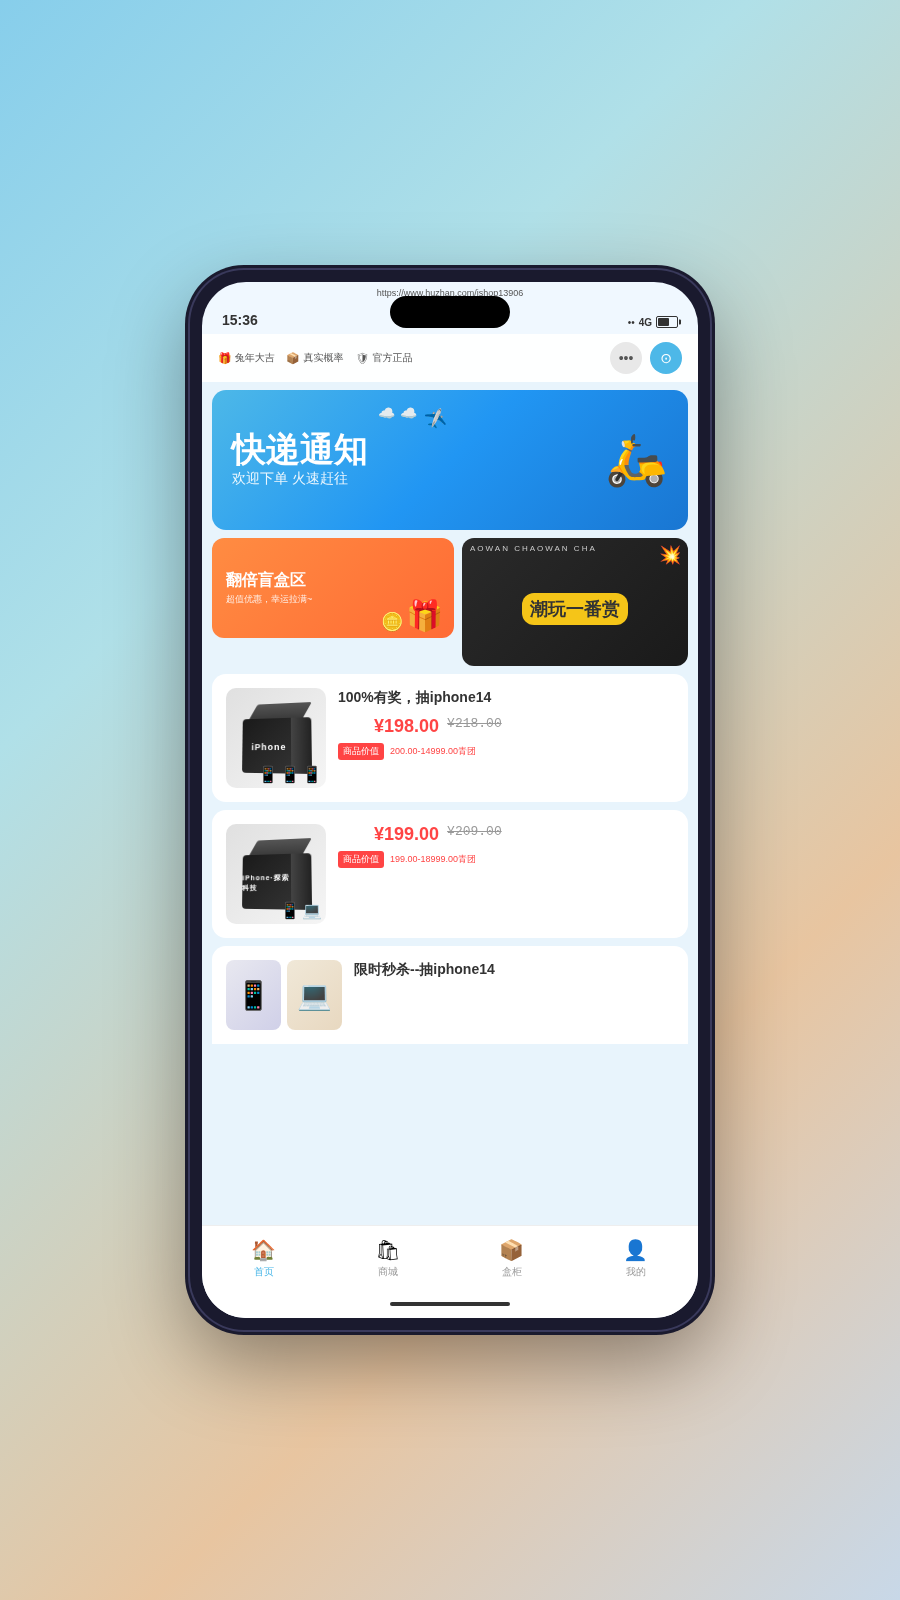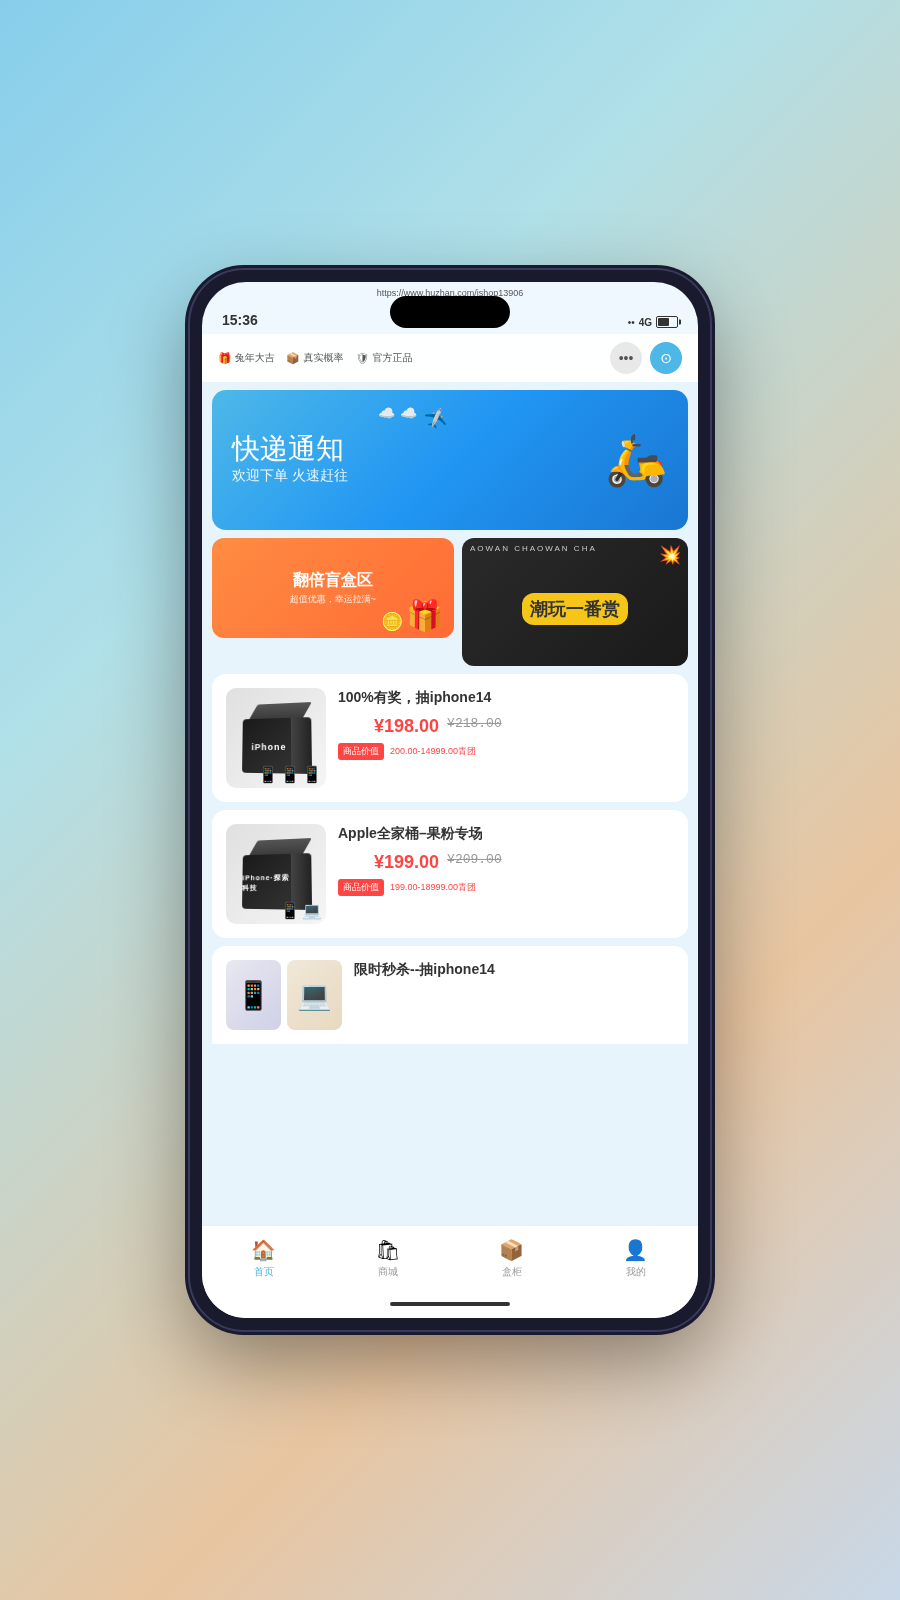--- a/index.html
+++ b/index.html
@@ -170,22 +170,22 @@
       position: relative;
       display: flex;
       align-items: center;
       justify-content: space-between;
       padding: 0 20px;
     }
     .banner-text-area {
       color: white;
     }
     .banner-title {
-      font-size: 28px;
-      font-weight: 400;
+      font-size: 34px;
+      font-weight: 700;
       line-height: 1;
       color: white;
     }
     .banner-title-cn {
       font-size: 14px;
       font-weight: 500;
       color: rgba(255,255,255,0.9);
       margin-top: 4px;
     }
     
@@ -194,21 +194,21 @@
       gap: 8px;
       margin: 8px 10px;
     }
     .sec-banner-left {
       flex: 1;
       height: 100px;
       background: linear-gradient(135deg, #ff8c42 0%, #ff6b35 100%);
       border-radius: 12px;
       display: flex;
       flex-direction: column;
-      align-items: center;
+      align-items: flex-start;
       justify-content: center;
       padding: 10px 14px;
       position: relative;
       overflow: hidden;
     }
     .sec-banner-left-title {
       font-size: 16px;
       font-weight: 800;
       color: white;
     }
@@ -551,21 +551,20 @@
               <span class="iphone-label" style="font-size:7px;">iPhone·探索科技</span>
             </div>
             <div class="box-face-side"></div>
           </div>
           <div style="position:absolute;bottom:4px;right:4px;font-size:20px;display:flex;gap:2px;">
             <span style="font-size:16px;">📱</span>
             <span style="font-size:16px;">💻</span>
           </div>
         </div>
         <div class="product-info">
-          <div class="product-title">Apple全家桶–果粉专场</div>
           <div class="price-row">
             <span class="price-current">¥199.00</span>
             <span class="price-original">¥209.00</span>
           </div>
           <div class="tag-row">
             <span class="tag-pink">商品价值</span>
             <span class="tag-range">199.00-18999.00青团</span>
           </div>
         </div>
       </div>

